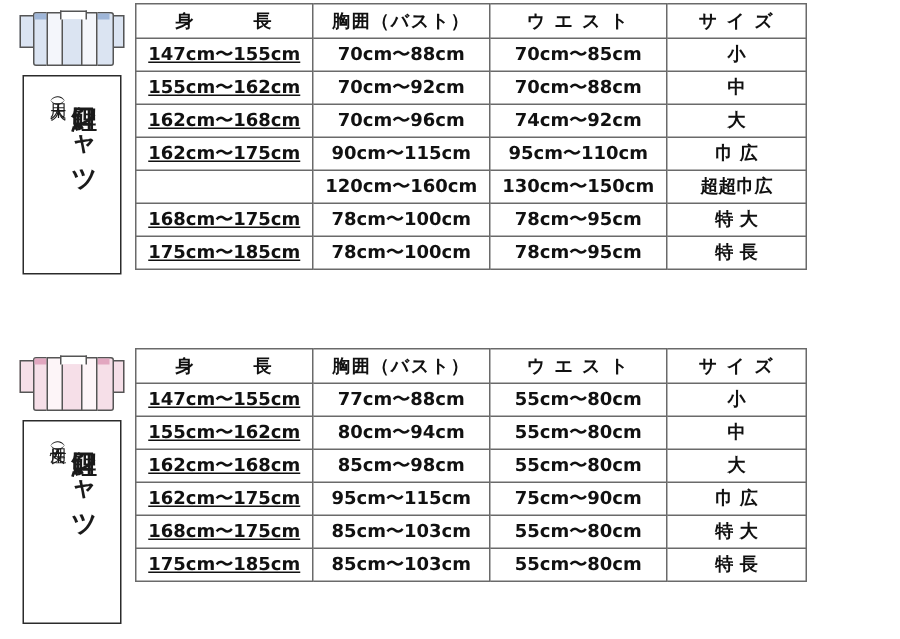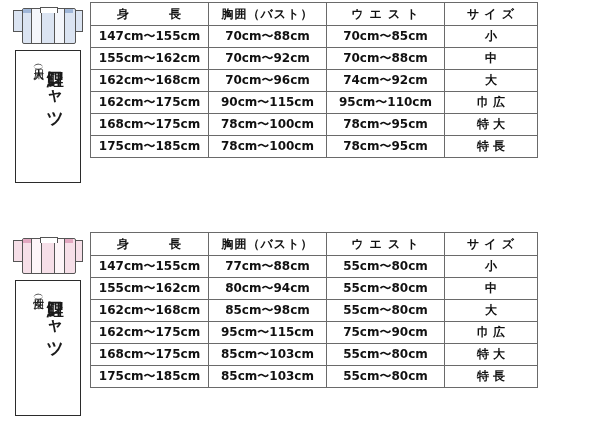--- a/index.html
+++ b/index.html
@@ -160,28 +160,28 @@
     padding: 0;
     background: #ffffff;
   }
   table.size-table thead th {
     height: 22px;
     letter-spacing: 1px;
   }
   .col-h { width: 117px; }
   .col-b { width: 117px; }
   .col-w { width: 117px; }
-  .col-s { width: 92px; font-family: Liberation Serif, serif; }
+  .col-s { width: 92px; }
 
   .hdr-h { background: #d6e0f0; }
   .hdr-b { background: #c9d7ee; }
   .hdr-w { background: #cdd9ee; margin-top: 41px; }
   .hdr-s { background: #f2d7e6; }
 
-  .cell-h { background: #eef2f9; }
+  .cell-h { background: #eef2f9; text-decoration: underline; }
   .cell-b { background: #eef2f9; }
   .cell-w { background: #eef2f9; }
   .cell-s { background: #fdf3f8; }
   .cell-blank { background: #ffffff; }
 
   .note {
     position: absolute;
     left: 96px;
     top: 196px;
     font-size: 10.5px;
@@ -243,20 +243,26 @@
           <td class="cell-w">74cm〜92cm</td>
           <td class="cell-s">大</td>
         </tr>
         <tr>
           <td class="cell-h">162cm〜175cm</td>
           <td class="cell-b">90cm〜115cm</td>
           <td class="cell-w">95cm〜110cm</td>
           <td class="cell-s">巾 広</td>
         </tr>
         <tr>
+          <td class="cell-blank"></td>
+          <td class="cell-b">120cm〜160cm</td>
+          <td class="cell-w">130cm〜150cm</td>
+          <td class="cell-s">超超巾広</td>
+        </tr>
+        <tr>
           <td class="cell-h">168cm〜175cm</td>
           <td class="cell-b">78cm〜100cm</td>
           <td class="cell-w">78cm〜95cm</td>
           <td class="cell-s">特 大</td>
         </tr>
         <tr>
           <td class="cell-h">175cm〜185cm</td>
           <td class="cell-b">78cm〜100cm</td>
           <td class="cell-w">78cm〜95cm</td>
           <td class="cell-s">特 長</td>

